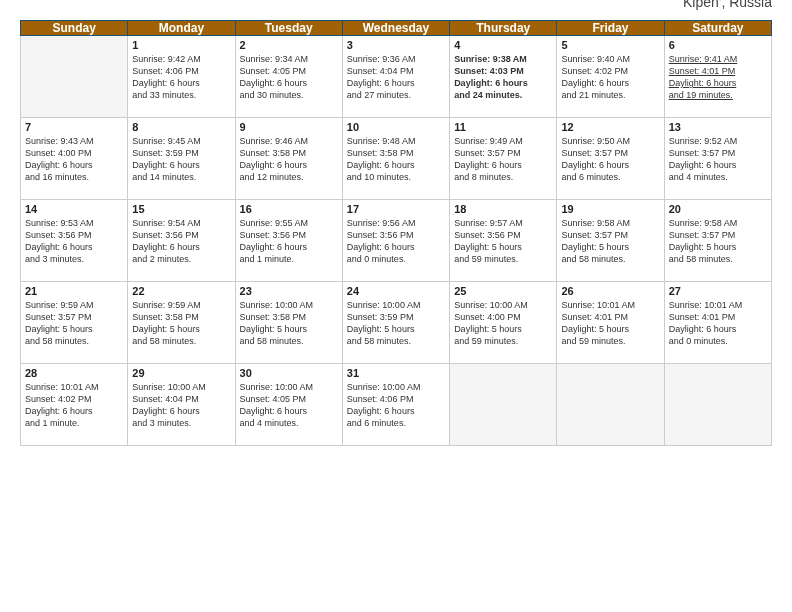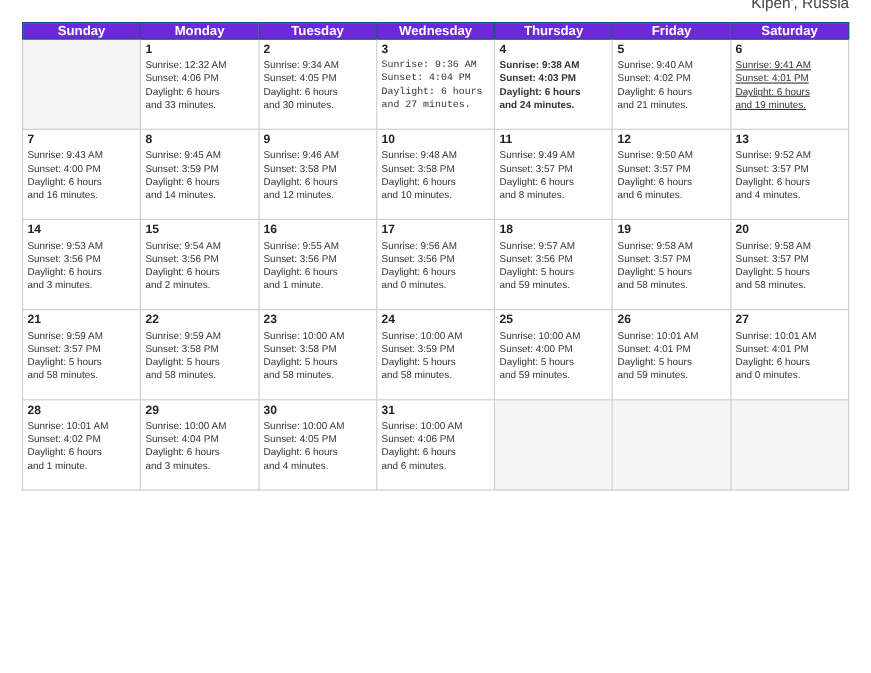--- a/index.html
+++ b/index.html
@@ -45,21 +45,21 @@
       font-size: 14px;
       color: #444;
       margin-top: 2px;
     }
     .calendar {
       width: 100%;
       border-collapse: collapse;
       flex: 1;
     }
     .calendar th {
-      background: #6d28d9;
+      background: #a16207;
       color: #fff;
       font-size: 12px;
       font-weight: bold;
       text-align: center;
       padding: 0 4px;
       border: 1px solid #1a5276;
     }
     .calendar td {
       border: 1px solid #ccc;
       vertical-align: top;
@@ -115,35 +115,35 @@
           <th>Thursday</th>
           <th>Friday</th>
           <th>Saturday</th>
         </tr>
     </thead>
     <tbody id="calendar-body">
     <tr>
           <td class="empty"></td>
           <td>
             <span class="day-num">1</span>
-            <div class="cell-content" style="white-space: pre-line;">Sunrise: 12:32 AM
+            <div class="cell-content" style="white-space: pre-line;">Sunrise: 9:42 AM
 Sunset: 4:06 PM
 Daylight: 6 hours
 and 33 minutes.</div>
           </td>
           <td>
             <span class="day-num">2</span>
             <div class="cell-content" style="white-space: pre-line;">Sunrise: 9:34 AM
 Sunset: 4:05 PM
 Daylight: 6 hours
 and 30 minutes.</div>
           </td>
           <td>
             <span class="day-num">3</span>
-            <div class="cell-content" style="white-space: pre-line; font-family: Liberation Mono, monospace;">Sunrise: 9:36 AM
+            <div class="cell-content" style="white-space: pre-line;">Sunrise: 9:36 AM
 Sunset: 4:04 PM
 Daylight: 6 hours
 and 27 minutes.</div>
           </td>
           <td>
             <span class="day-num">4</span>
             <div class="cell-content" style="white-space: pre-line; font-weight: bold;">Sunrise: 9:38 AM
 Sunset: 4:03 PM
 Daylight: 6 hours
 and 24 minutes.</div>

